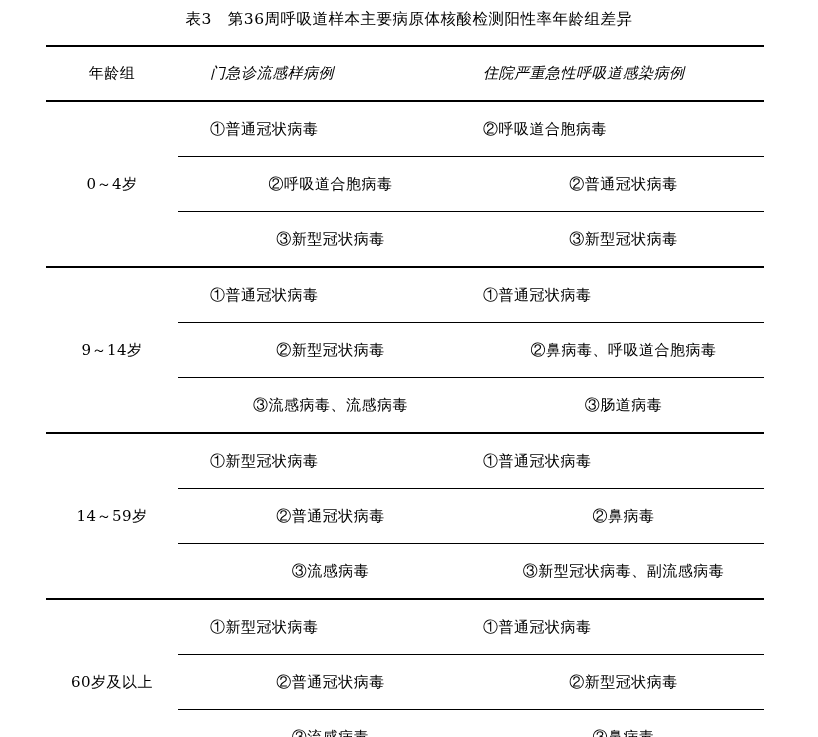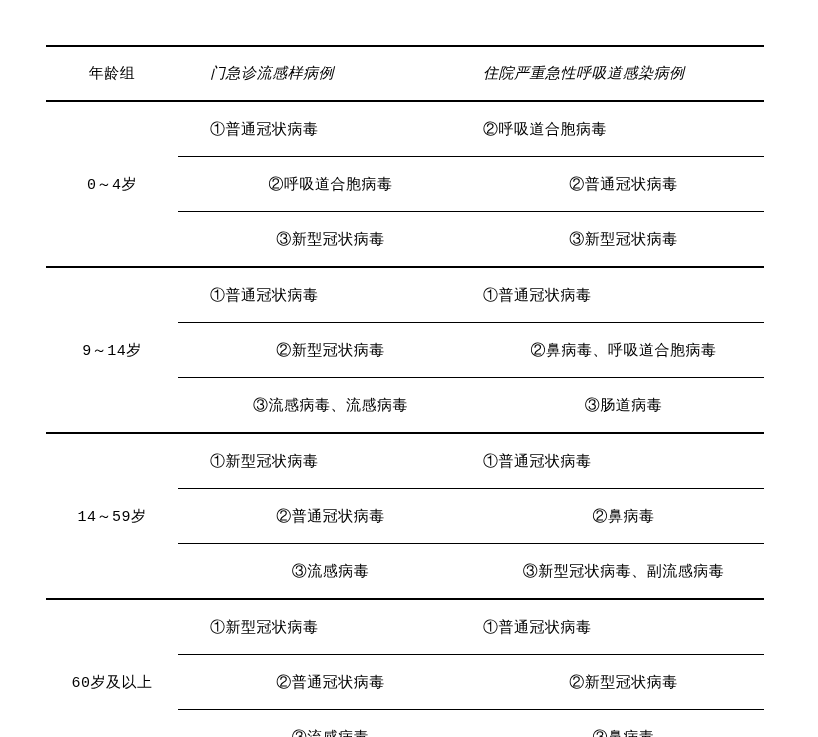--- a/index.html
+++ b/index.html
@@ -31,30 +31,31 @@
     border-collapse: collapse;
     table-layout: fixed;
     border-top: 2px solid #000000;
     font-size: 15px;
   }
   col.c1 { width: 132px; }
   col.c2 { width: 273px; }
   col.c3 { width: 313px; }
   td { padding: 0; vertical-align: middle; letter-spacing: 0.5px; }
   tr.hdr td { height: 53px; border-bottom: 2px solid #000000; }
-  td.age { text-align: center; font-family: Liberation Mono, monospace; }
+  td.age { text-align: center; }
   td.cell { padding-left: 32px; height: 54px; }
   tr.hdr td.cell { height: 53px; font-style: italic; }
   tr.gfirst td { border-top: 2px solid #000000; }
   tr.gmid td.cell { border-top: 1.5px solid #000000; text-align: center; }
 </style>
 </head>
 <body>
 
 <div class="page">
+  <div class="title">表3　第36周呼吸道样本主要病原体核酸检测阳性率年龄组差异</div>
 
   <table class="tbl">
     <colgroup>
         <col class="c1">
         <col class="c2">
         <col class="c3">
       </colgroup>
     <tbody>
       <tr class="hdr">
         <td class="age">年龄组</td>

